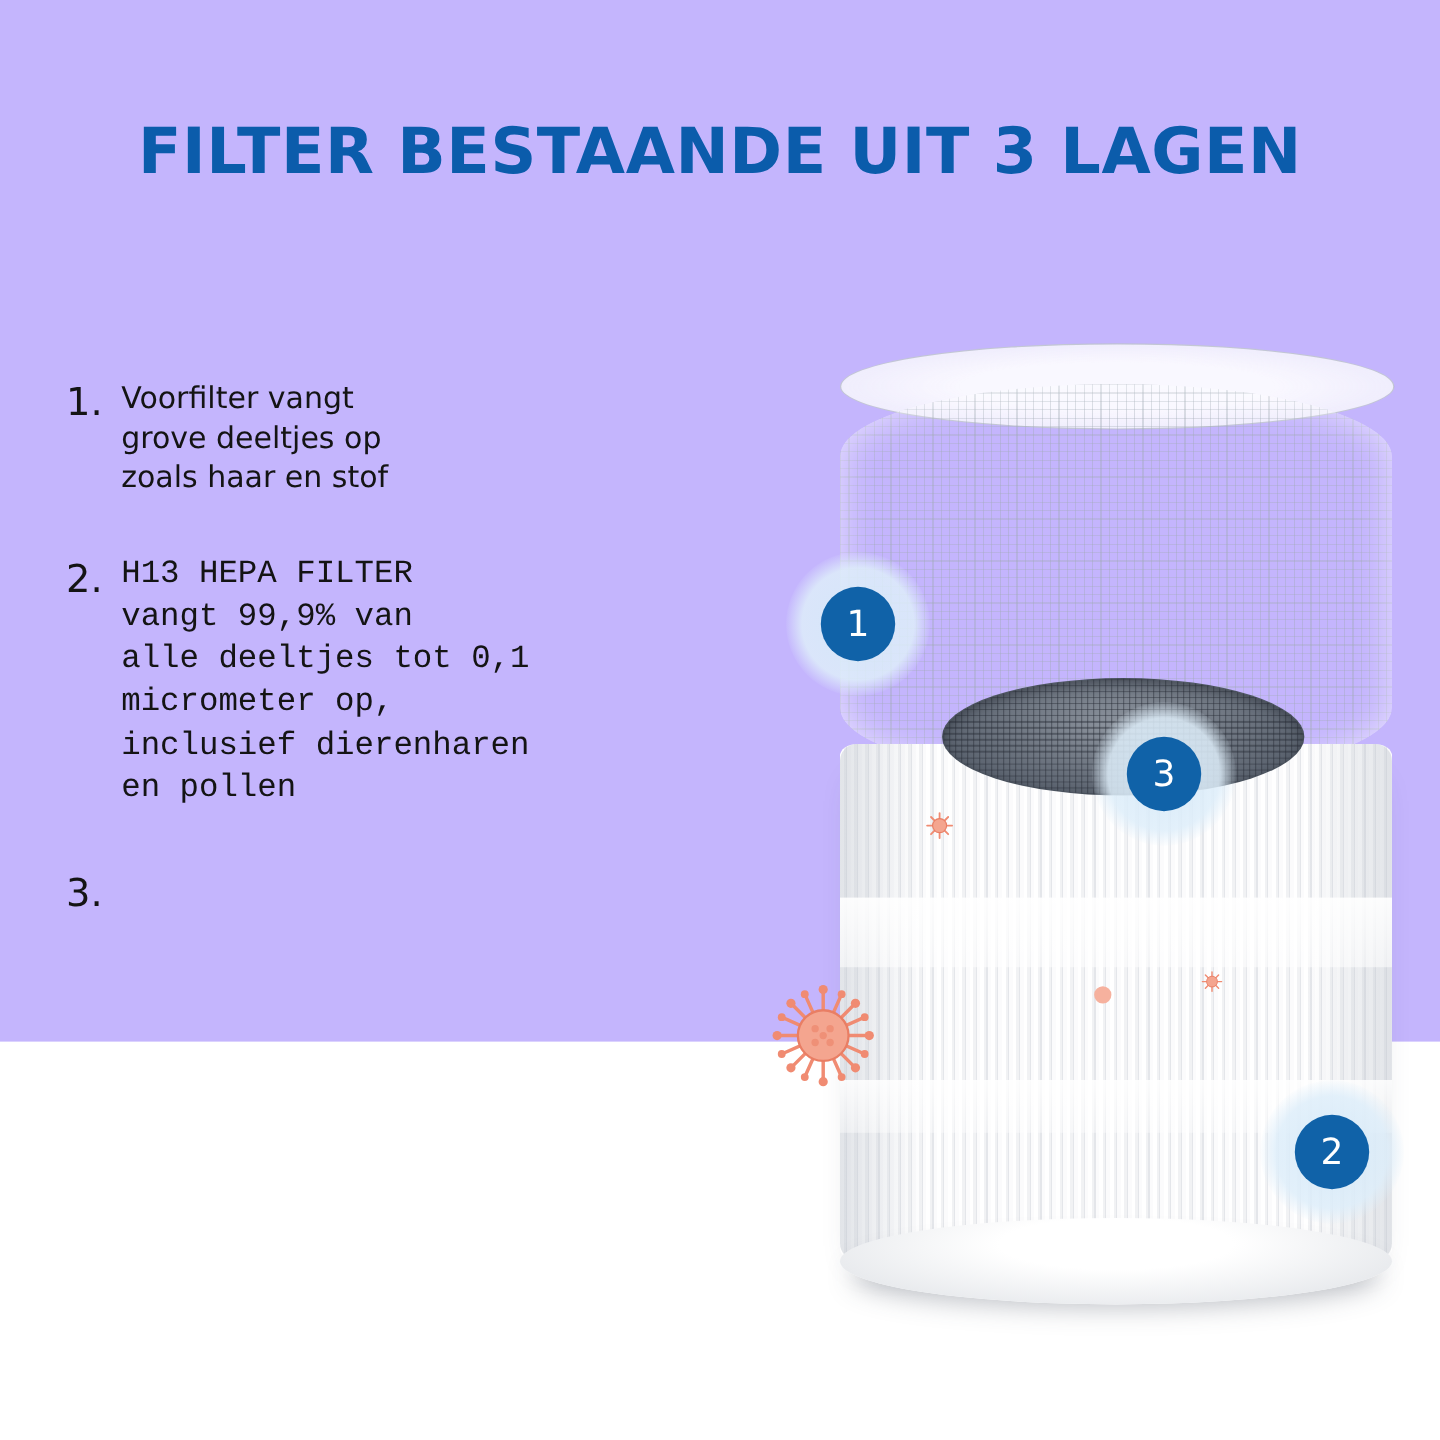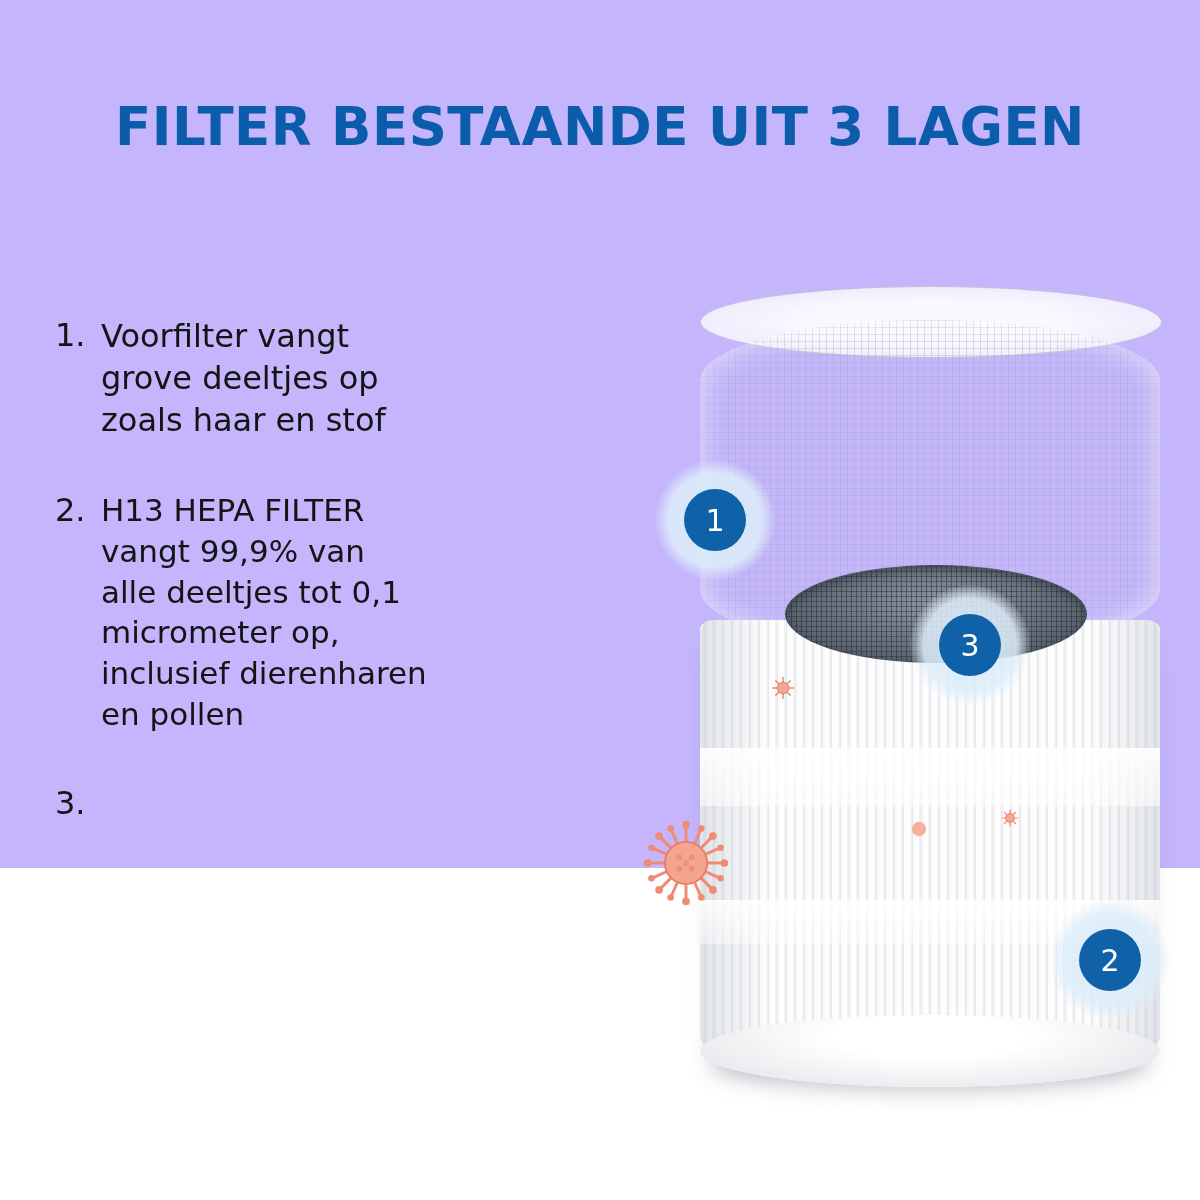--- a/index.html
+++ b/index.html
@@ -45,27 +45,28 @@
     margin-bottom: 48px;
   }
   .legend-num {
     font-size: 32px;
     line-height: 1.3;
     width: 46px;
     flex: 0 0 46px;
     color: #141414;
   }
   .legend-text {
-    font-size: 32px;
+    font-size: 25px;
     line-height: 1.32;
     color: #141414;
     white-space: pre-line;
   }
   .legend-item.item2 .legend-text {
-    font-size: 31px;
+    font-size: 27px;
+    font-family: Liberation Mono, monospace;
   }
 
   
   .illus {
     position: absolute;
     left: 520px;
     top: 290px;
     width: 680px;
     height: 830px;
   }

